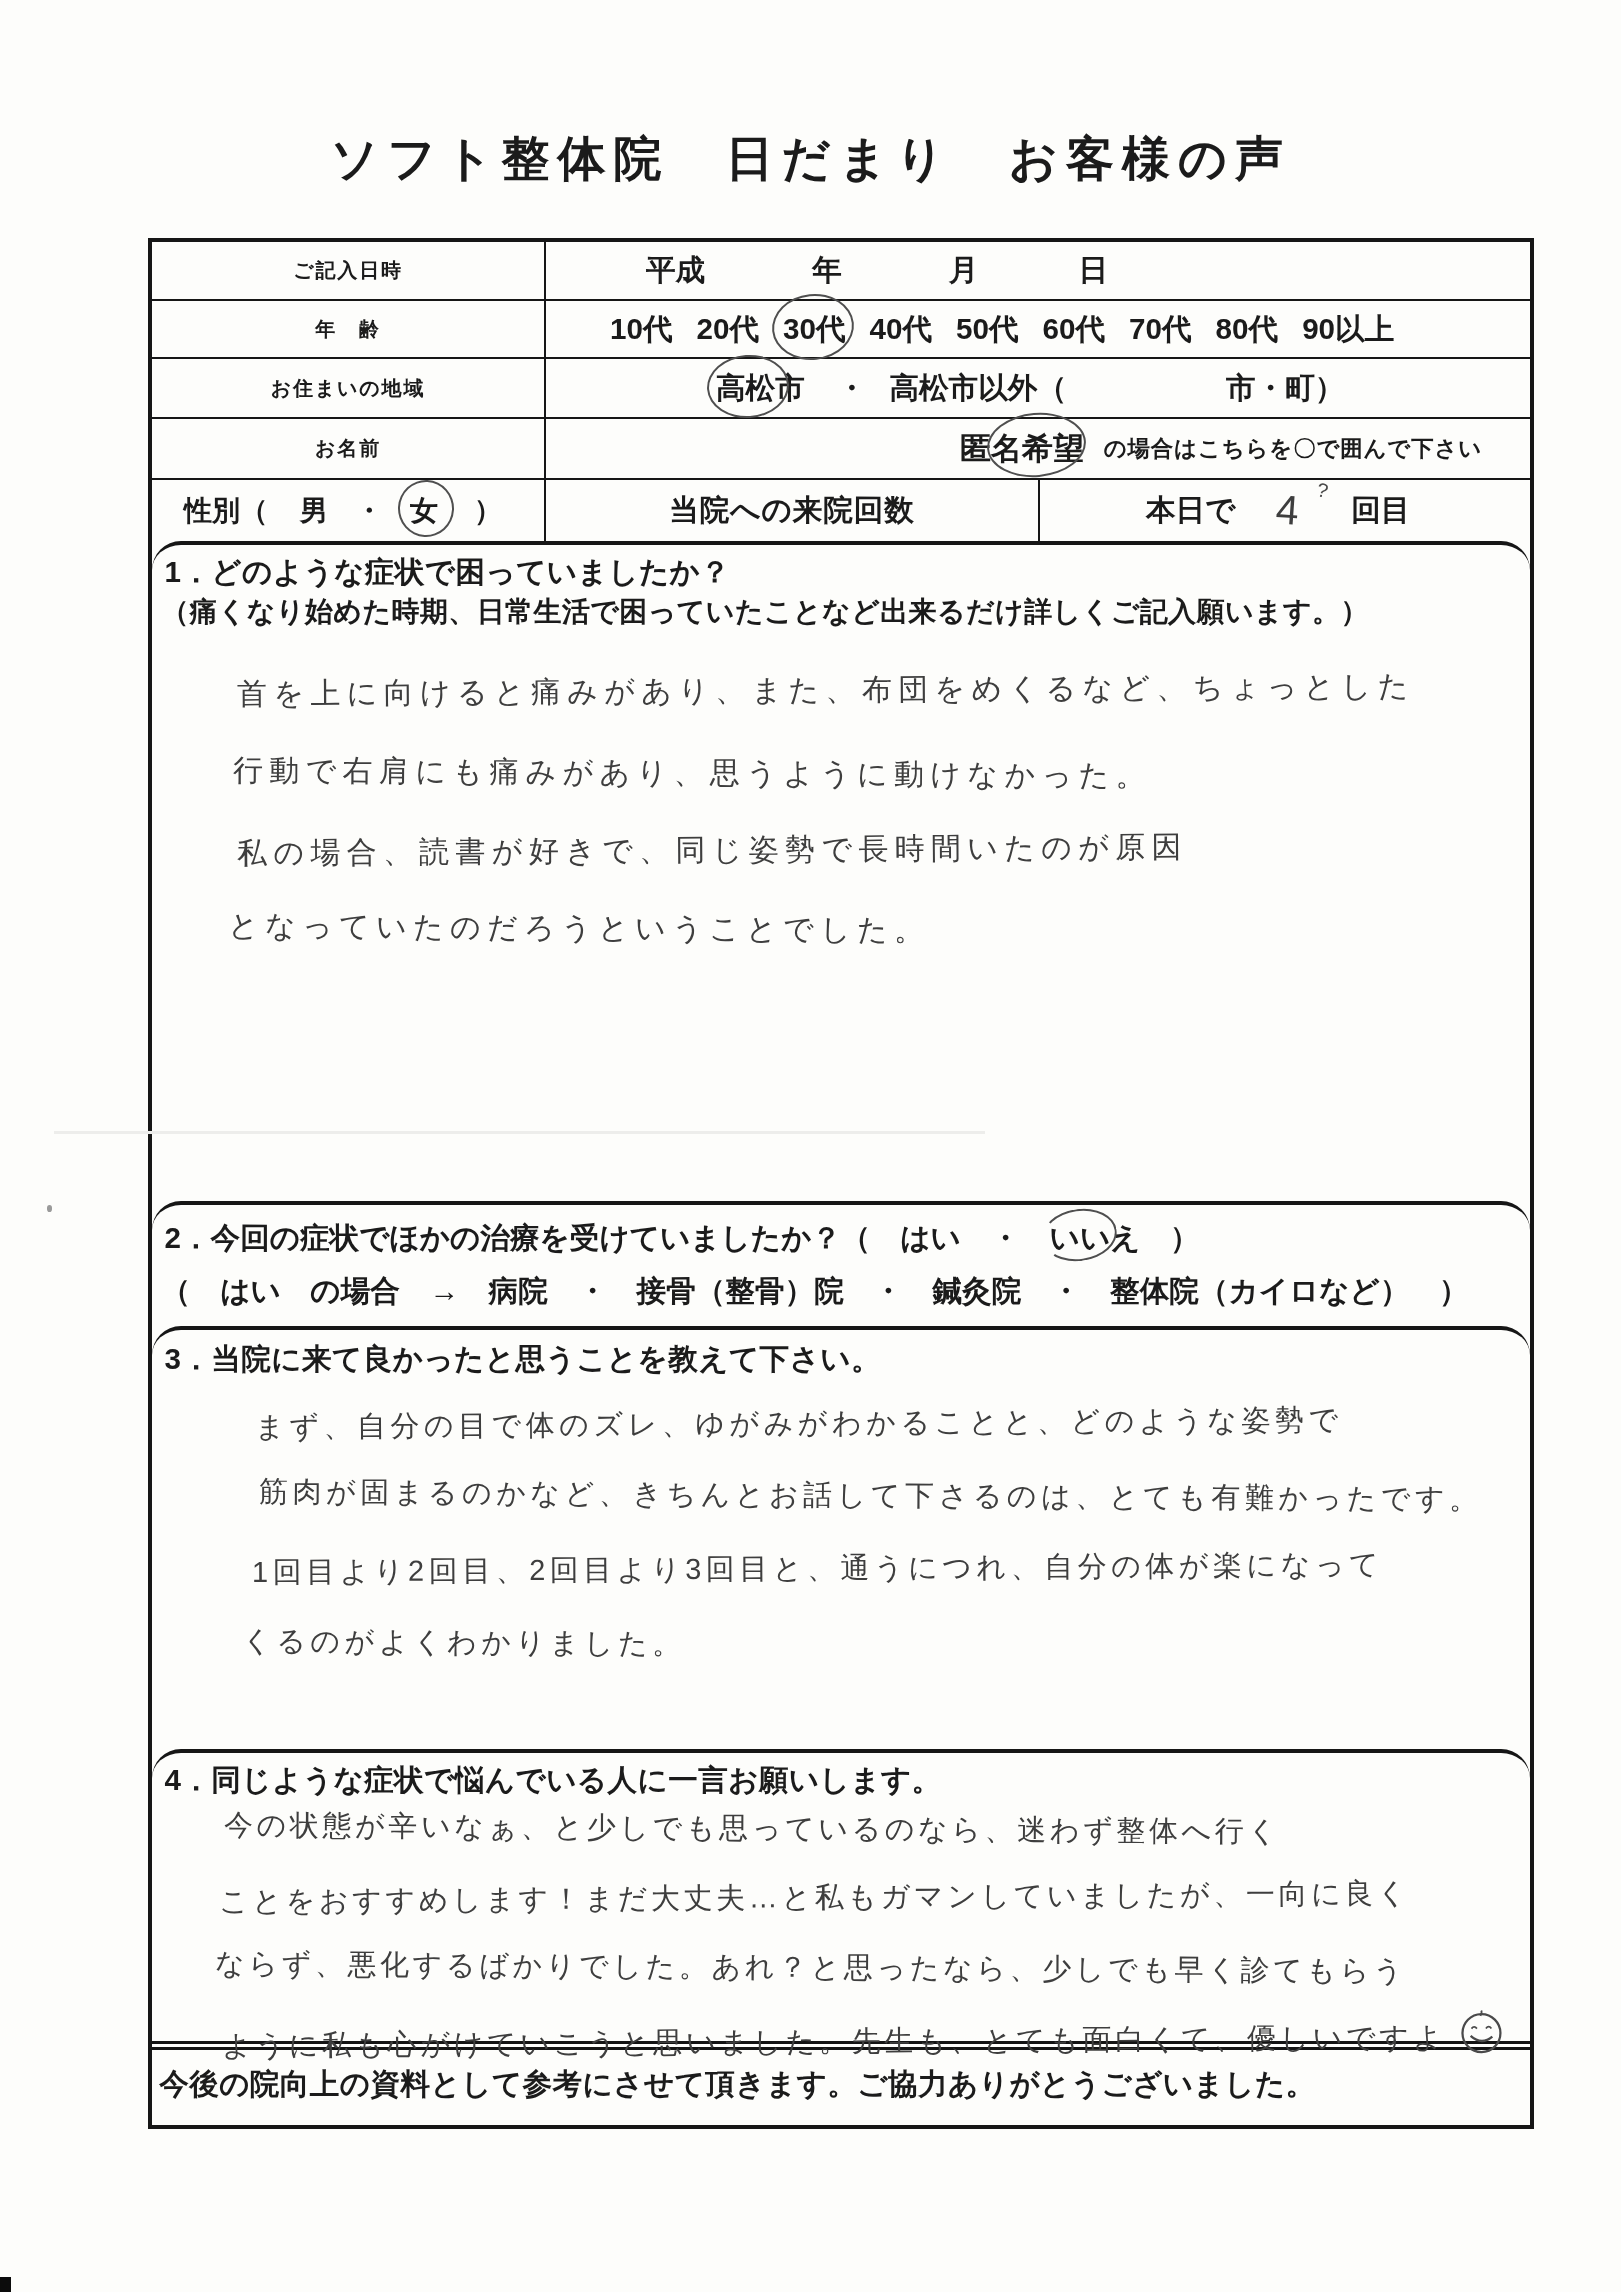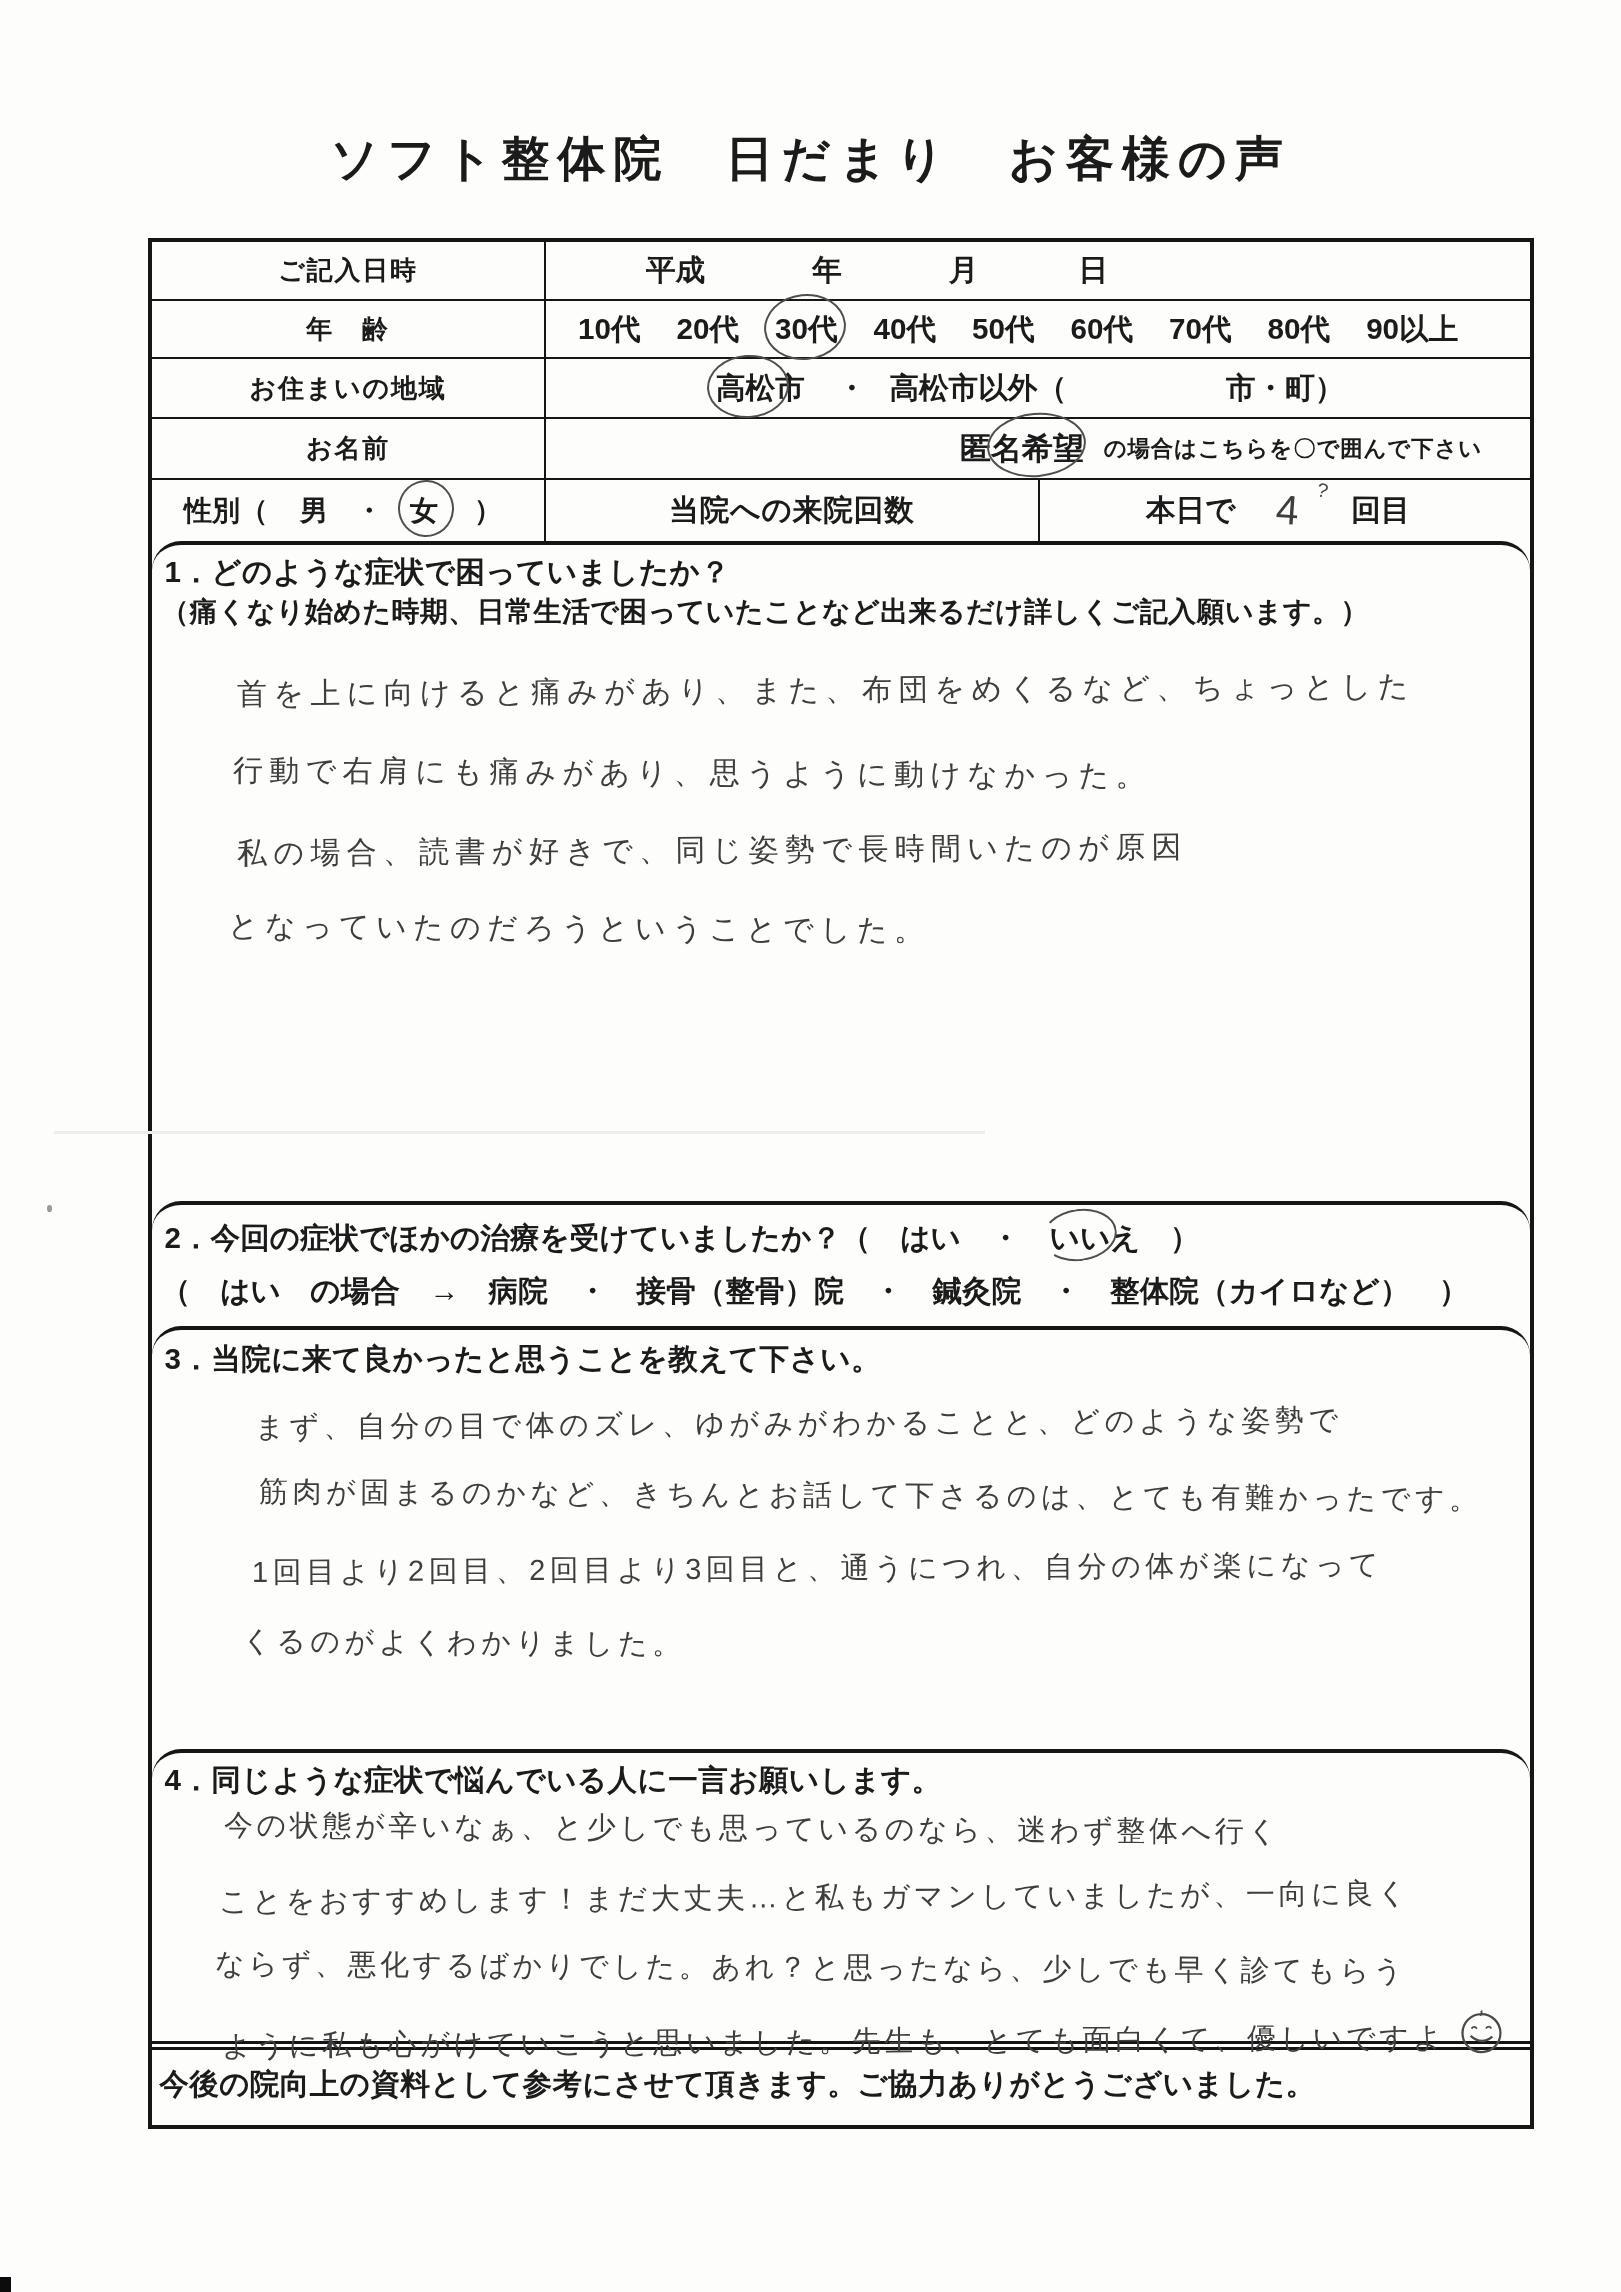--- a/index.html
+++ b/index.html
@@ -17,27 +17,27 @@
   
   .form {
     position:absolute; left:148px; top:238px; width:1386px; height:1891px;
     border:4.5px solid #161616; background:transparent;
   }
   .row { display:flex; border-top:2.7px solid #161616; align-items:stretch; }
   .row.first { border-top:none; }
   .label-cell {
     flex:0 0 394px; border-right:2.7px solid #161616;
     display:flex; align-items:center; justify-content:center;
-    font-weight:700; font-size:26px; letter-spacing:1.8px;
+    font-weight:700; font-size:20px; letter-spacing:1.8px;
   }
   .content-cell { flex:1; display:flex; align-items:center; font-weight:700; font-size:29.6px; }
   .r-date{height:57px} .r-age{height:58px} .r-area{height:60px} .r-name{height:61px} .r-gender{height:63px}
   
   .date-era{margin-left:100px} .date-year{margin-left:107px} .date-month{margin-left:107px} .date-day{margin-left:100px}
-  .age-opts{ padding-left:32px; display:flex; gap:36px; }
+  .age-opts{ padding-left:64px; display:flex; gap:24px; }
   .area-opt1{margin-left:170px} .area-dot{margin-left:32px} .area-opt2{margin-left:23px} .area-suffix{margin-left:159px}
   .anon-wrap{margin-left:414px; font-size:31px;}
   .anon-note{margin-left:19.7px; font-size:22.4px; letter-spacing:0.9px;}
   .gender-cell{ flex:0 0 394px; border-right:2.7px solid #161616; display:flex; align-items:center; padding-left:32px; font-weight:700; font-size:28px;}
   .g-male{margin-left:32px} .g-dot{margin-left:27px} .g-female-wrap{margin-left:27px} .g-close{margin-left:36px}
   .visits-label{ flex:0 0 494px; border-right:2.7px solid #161616; display:flex; align-items:center; justify-content:center; font-weight:700; font-size:29.6px; letter-spacing:0.9px;}
   .visits-value{ flex:1; display:flex; align-items:center; font-weight:700; font-size:29.6px; padding-left:106px;}
   .v-count{ margin-left:41px; font-size:41px; font-weight:400; color:#3e3e3e; transform:rotate(4deg); letter-spacing:0;}
   .v-mark{ margin-left:18px; position:relative; top:-19.7px; font-size:19.7px; font-weight:400; color:#4a4a4a; transform:rotate(12deg);}
   .v-suffix{ margin-left:23px; }

